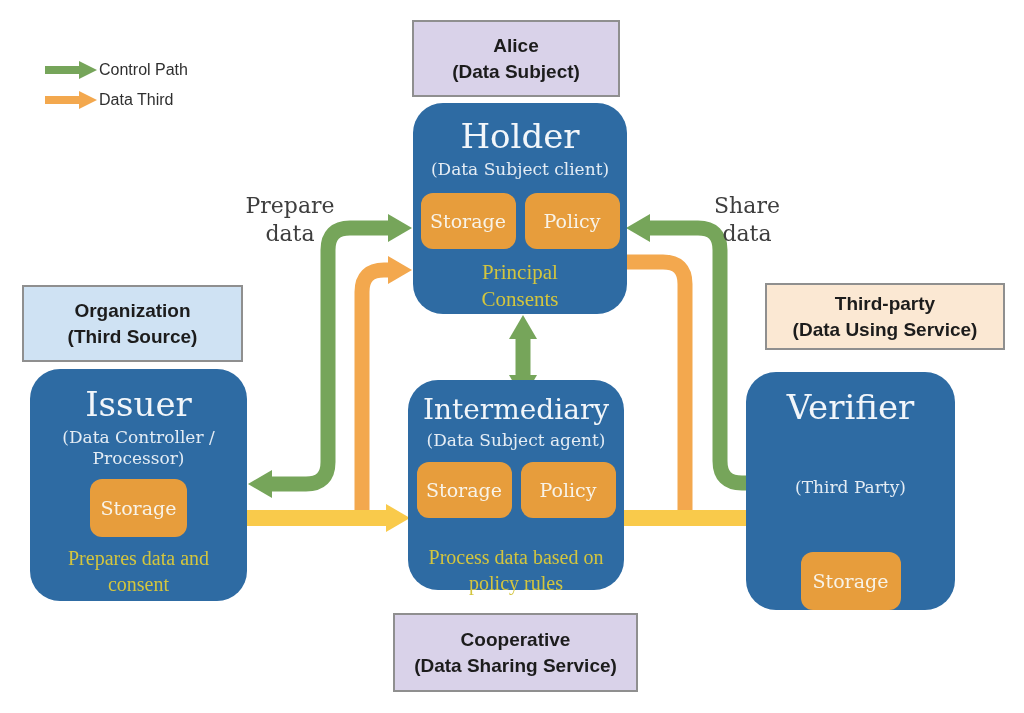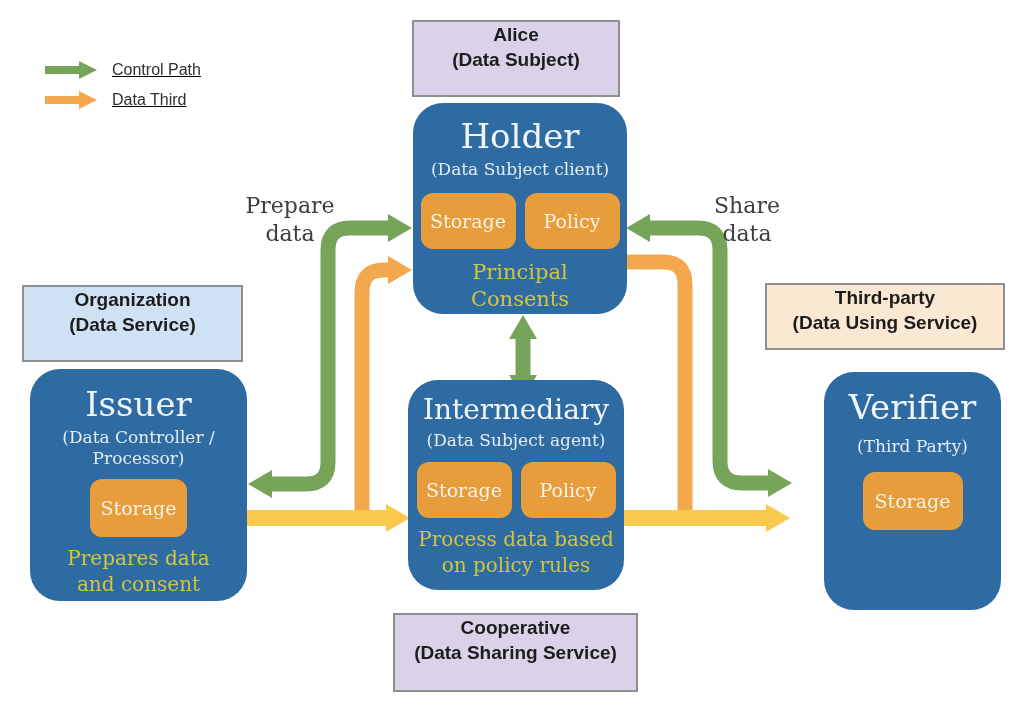--- a/index.html
+++ b/index.html
@@ -12,48 +12,48 @@
   .edge.control{stroke:var(--control-green);stroke-width:15;}
   .edge.data-o{stroke:var(--data-orange);stroke-width:15;}
   .edge.data-y{stroke:var(--data-yellow);stroke-width:16;}
   .head.control{fill:var(--control-green);}
   .head.data-o{fill:var(--data-orange);}
   .head.data-y{fill:var(--data-yellow);}
 
   
   .legend{position:absolute;left:45px;top:60px;display:flex;flex-direction:column;gap:10px;
           font-family:"Liberation Sans","DejaVu Sans",sans-serif;}
-  .legend-row{display:flex;align-items:center;gap:13px;text-decoration:underline;}
+  .legend-row{display:flex;align-items:center;}
   .legend-row .txt{font-size:16px;color:var(--legend-text);}
 
   
   .tag{
     position:absolute;border:2px solid var(--tag-border);box-sizing:border-box;
-    display:flex;flex-direction:column;align-items:center;justify-content:flex-start;
+    display:flex;flex-direction:column;align-items:center;justify-content:center;
     font-family:"Liberation Sans","DejaVu Sans",sans-serif;font-weight:bold;
     font-size:19px;line-height:1.32;color:#1c1c1c;text-align:center;
   }
   .tag.lavender{background:var(--tag-lavender);}
   .tag.lightblue{background:var(--tag-lightblue);}
   .tag.cream{background:var(--tag-cream);}
 
   
   .node{
     position:absolute;background:var(--node-blue);border-radius:30px;box-sizing:border-box;
     display:flex;flex-direction:column;align-items:center;color:var(--node-text);
     text-align:center;
   }
   .node .title{font-size:34px;line-height:1.1;color:#f2f6fa;margin-top:7px;}
   .node .subtitle{font-size:17px;line-height:1.2;color:#e4ecf4;margin-top:4px;}
   .comp-row{display:flex;gap:9px;}
   .comp{
     background:var(--comp-orange);border-radius:12px;color:#f8f3e8;font-size:19px;
     display:flex;align-items:center;justify-content:center;
   }
-  .caption{color:var(--caption-yellow);font-size:20px;line-height:1.3;}
+  .caption{color:var(--caption-yellow);font-size:20px;line-height:1.3;font-family:Liberation Serif, serif;}
 
   
   .flow-label{
     position:absolute;font-size:22px;line-height:1.28;color:var(--label-text);
     text-align:center;
   }
 </style>
 </head>
 <body>
 
@@ -113,21 +113,21 @@
       <span class="txt">Data Third</span>
     </div>
   </div>
 
   <div class="tag lavender" style="left:412px;top:20px;width:208px;height:77px;">
     <div>Alice</div>
     <div>(Data Subject)</div>
   </div>
   <div class="tag lightblue" style="left:22px;top:285px;width:221px;height:77px;">
     <div>Organization</div>
-    <div>(Data Service)</div>
+    <div>(Third Source)</div>
   </div>
   <div class="tag cream" style="left:765px;top:283px;width:240px;height:67px;">
     <div>Third-party</div>
     <div>(Data Using Service)</div>
   </div>
   <div class="tag lavender" style="left:393px;top:613px;width:245px;height:79px;">
     <div>Cooperative</div>
     <div>(Data Sharing Service)</div>
   </div>
 
@@ -143,34 +143,34 @@
 
   <div class="node" style="left:30px;top:369px;width:217px;height:232px;padding-top:10px;">
     <div class="title">Issuer</div>
     <div class="subtitle" style="width:165px;">(Data Controller / Processor)</div>
     <div class="comp-row" style="margin-top:11px;">
       <div class="comp" style="width:97px;height:58px;">Storage</div>
     </div>
     <div class="caption" style="margin-top:8px;width:165px;">Prepares data and consent</div>
   </div>
 
-  <div class="node" style="left:824px;top:372px;width:177px;height:238px;padding-top:10px;">
+  <div class="node" style="left:746px;top:372px;width:209px;height:238px;padding-top:10px;justify-content:space-between;">
     <div class="title">Verifier</div>
     <div class="subtitle" style="margin-top:10px;">(Third Party)</div>
     <div class="comp-row" style="margin-top:15px;">
       <div class="comp" style="width:100px;height:58px;">Storage</div>
     </div>
   </div>
 
   <div class="node" style="left:408px;top:380px;width:216px;height:210px;padding-top:8px;">
     <div class="title" style="font-size:28px;">Intermediary</div>
     <div class="subtitle">(Data Subject agent)</div>
     <div class="comp-row" style="margin-top:12px;">
       <div class="comp" style="width:95px;height:56px;">Storage</div>
       <div class="comp" style="width:95px;height:56px;">Policy</div>
     </div>
-    <div class="caption" style="margin-top:8px;width:200px;">Process data based on policy rules</div>
+    <div class="caption" style="margin-top:26px;width:200px;">Process data based on policy rules</div>
   </div>
 
   <div class="flow-label" style="left:238px;top:192px;width:104px;">Prepare data</div>
   <div class="flow-label" style="left:702px;top:192px;width:90px;">Share data</div>
 
 </div>
 
 </body></html>

